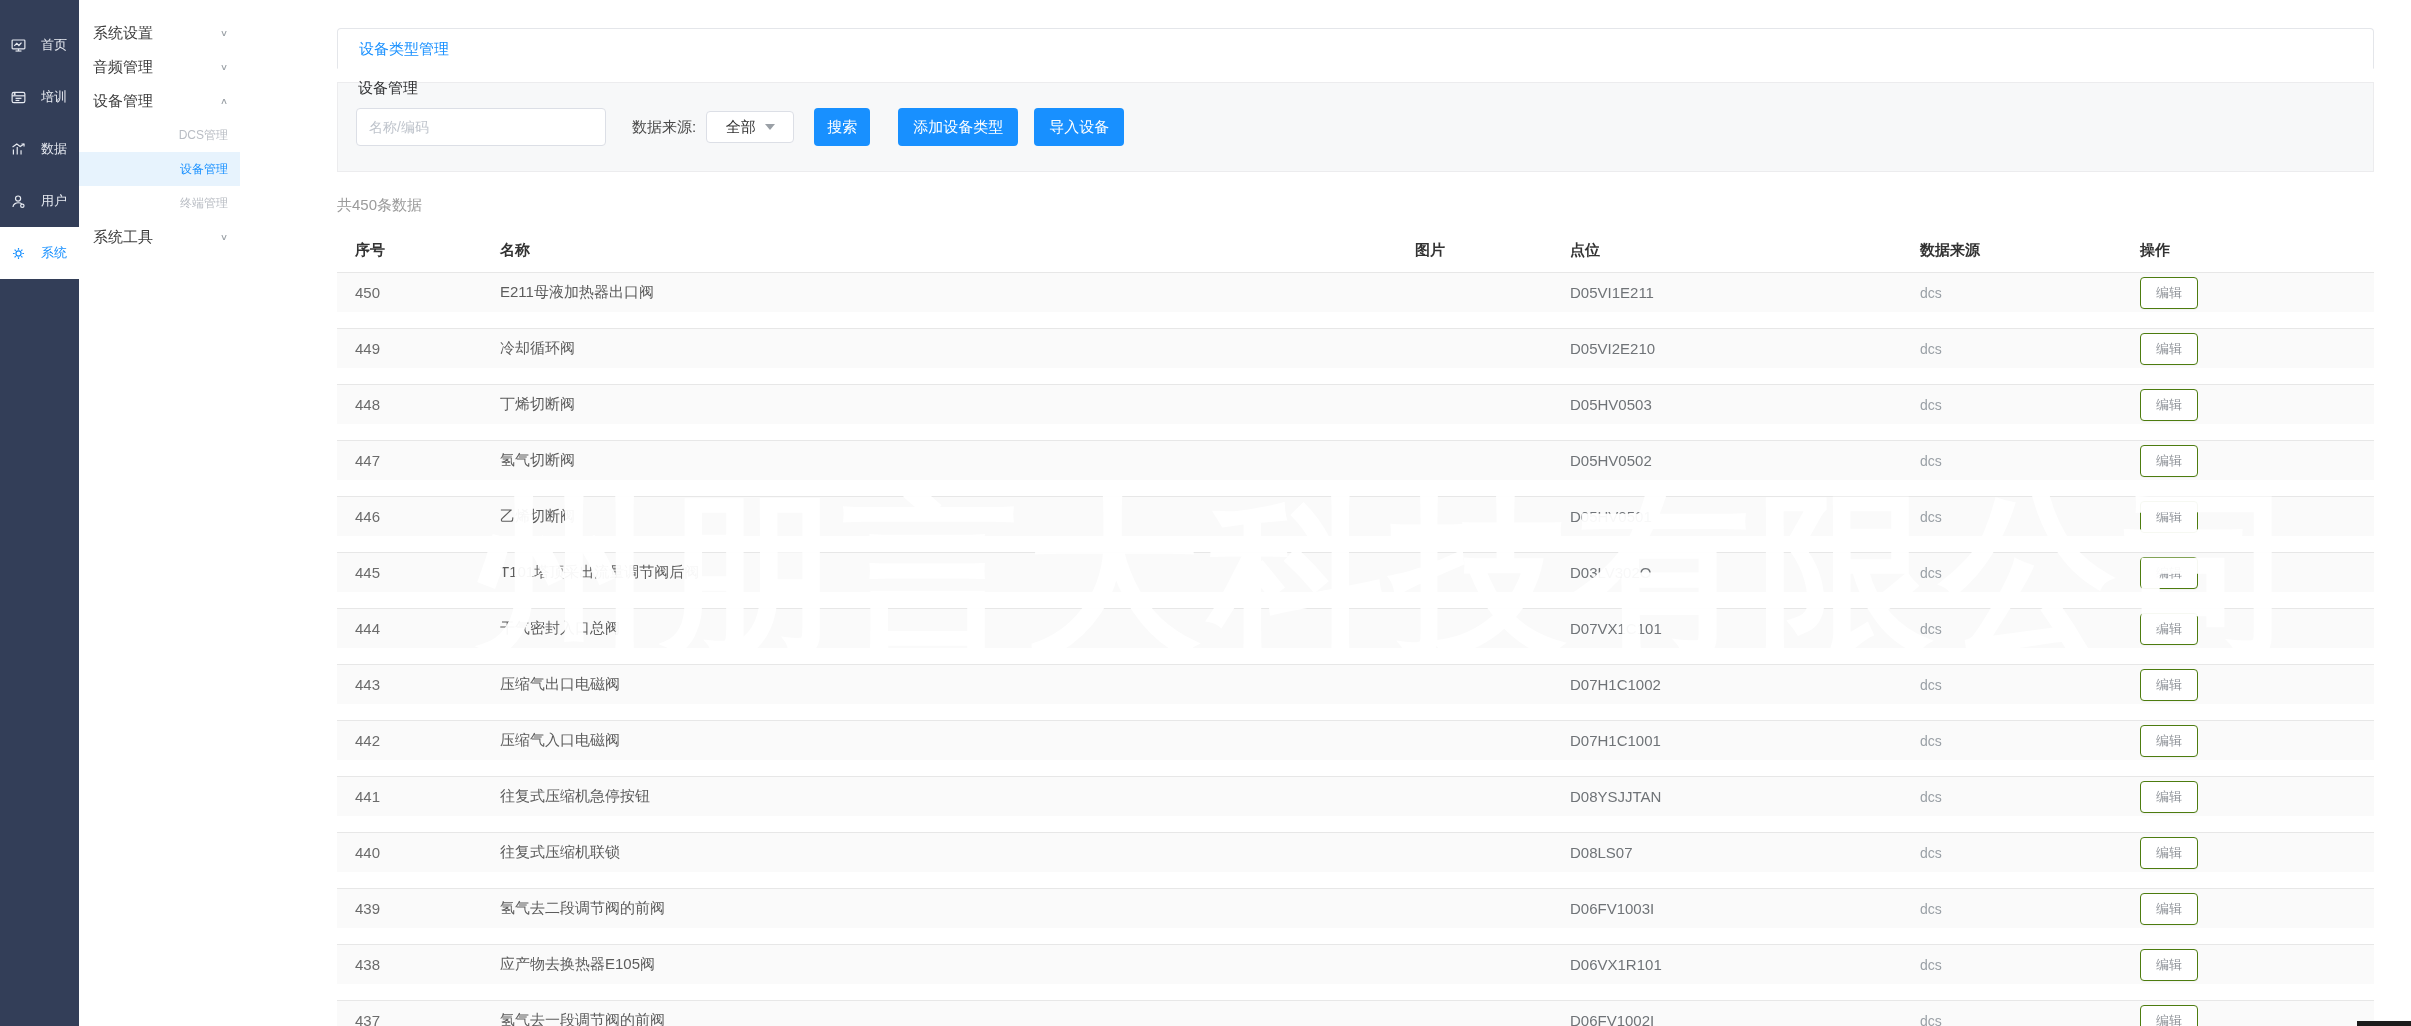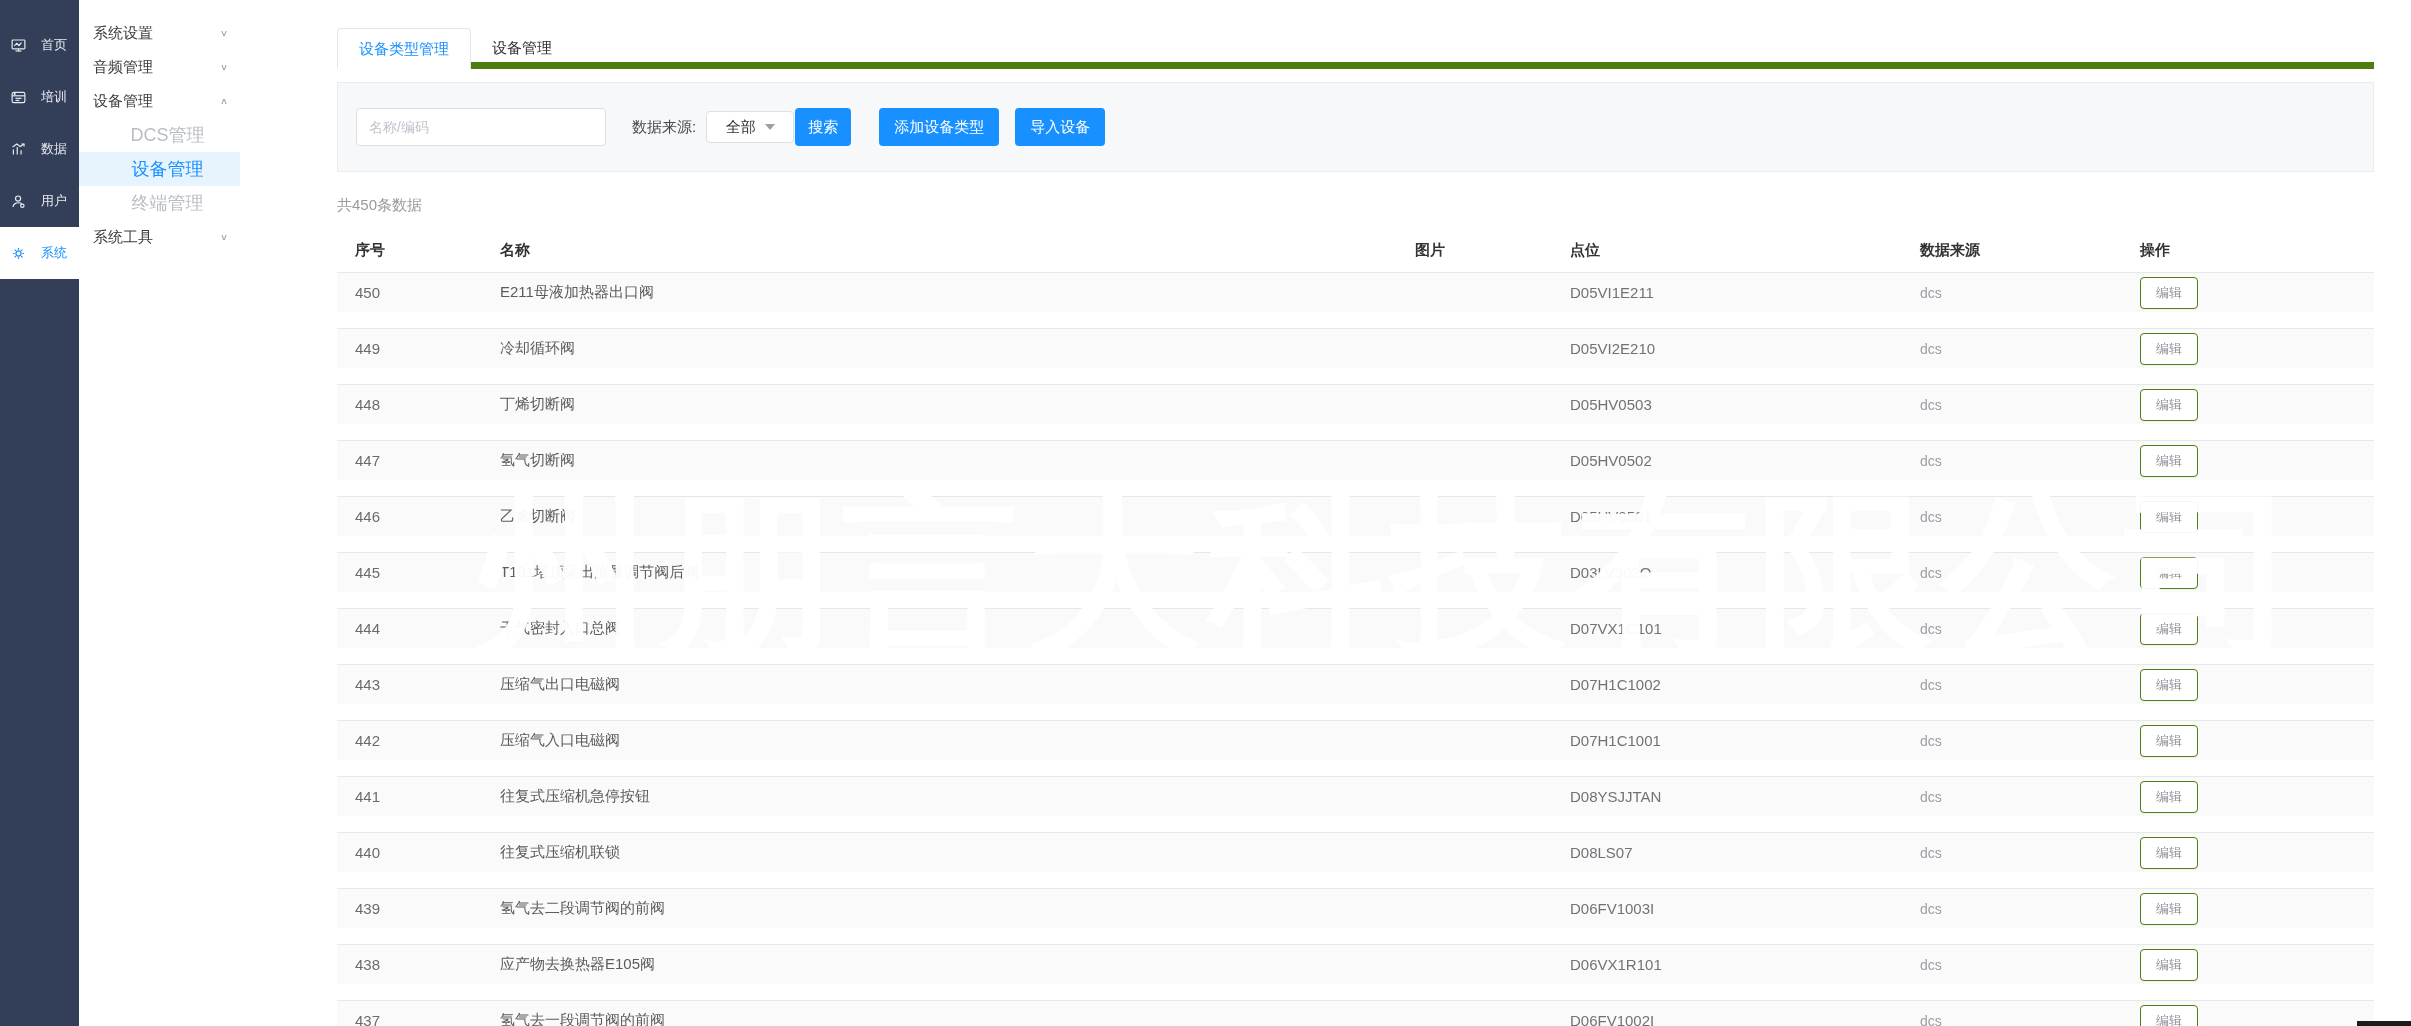--- a/index.html
+++ b/index.html
@@ -15,28 +15,28 @@
     stroke-width:1.4; flex:0 0 17px; }
   .rail-item.active { background:#ffffff; color:#1890ff; }
   .rail-item.active svg { stroke:#1890ff; }
 
   
   .submenu { width:161px; flex:0 0 161px; background:#fff; padding-top:16px; }
   .menu-row { height:34px; display:flex; align-items:center;
     justify-content:space-between; padding:0 12px 0 14px; font-size:15px;
     color:#3c3c3c; cursor:pointer; }
   .menu-row .chev { color:#9aa0a6; font-size:11px; transform:scaleY(.8); }
-  .menu-child { padding-left:28px; font-size:18px; color:#b9bdc4;
-    justify-content:center; }
+  .menu-child { padding-left:28px; font-size:12px; color:#b9bdc4;
+    justify-content:flex-end; }
   .menu-child.active { color:#1890ff; background:#e7f3fd; }
 
   
   .main { flex:1; padding:28px 37px 0 97px; position:relative; }
 
-  .tabbar { display:flex; border-bottom:7px solid #4d7c0f; height:41px; }
+  .tabbar { display:flex; border-bottom:5px solid #4d7c0f; height:41px;flex-direction:column; }
   .tab { height:41px; line-height:40px; padding:0 21px; font-size:15px;
     color:#303133; cursor:pointer; }
   .tab.active { color:#1890ff; background:#fff; border:1px solid #e4e6ea;
     border-bottom:1px solid #fff; border-radius:4px 4px 0 0; margin-bottom:-1px; }
 
   .filterbar { margin-top:13px; background:#f7f8f9; border:1px solid #ececee;
     padding:25px 18px; display:flex; align-items:center; }
   .search-input { width:250px; height:38px; border:1px solid #dcdfe6;
     border-radius:4px; padding:0 12px; font-size:14px; color:#333;
     background:#fff; outline:none; }
@@ -44,21 +44,21 @@
   .src-label { margin-left:26px; font-size:15px; color:#4a4a4a; }
   .select { margin-left:10px; width:88px; height:32px; background:#fff;
     border:1px solid #dcdfe6; border-radius:4px; display:flex;
     align-items:center; justify-content:center; gap:9px; font-size:15px;
     color:#333; cursor:pointer; }
   .select .caret { width:0; height:0; border-left:5px solid transparent;
     border-right:5px solid transparent; border-top:6px solid #9aa0a6; }
   .btn { height:38px; border:none; border-radius:4px; background:#1890ff;
     color:#fff; font-size:15px; padding:0 15px; cursor:pointer;
     font-family:inherit; }
-  .btn-search { margin-left:1px; width:56px; padding:0; }
+  .btn-search { margin-left:20px; width:56px; padding:0; }
   .btn-add { margin-left:28px; }
   .btn-import { margin-left:16px; }
 
   .summary { margin-top:24px; font-size:15px; color:#9b9b9b; }
 
   
   .table { margin-top:13px; width:2037px; }
   .thead, .trow { display:grid;
     grid-template-columns:145px 915px 155px 350px 220px 1fr;
     align-items:center; }

